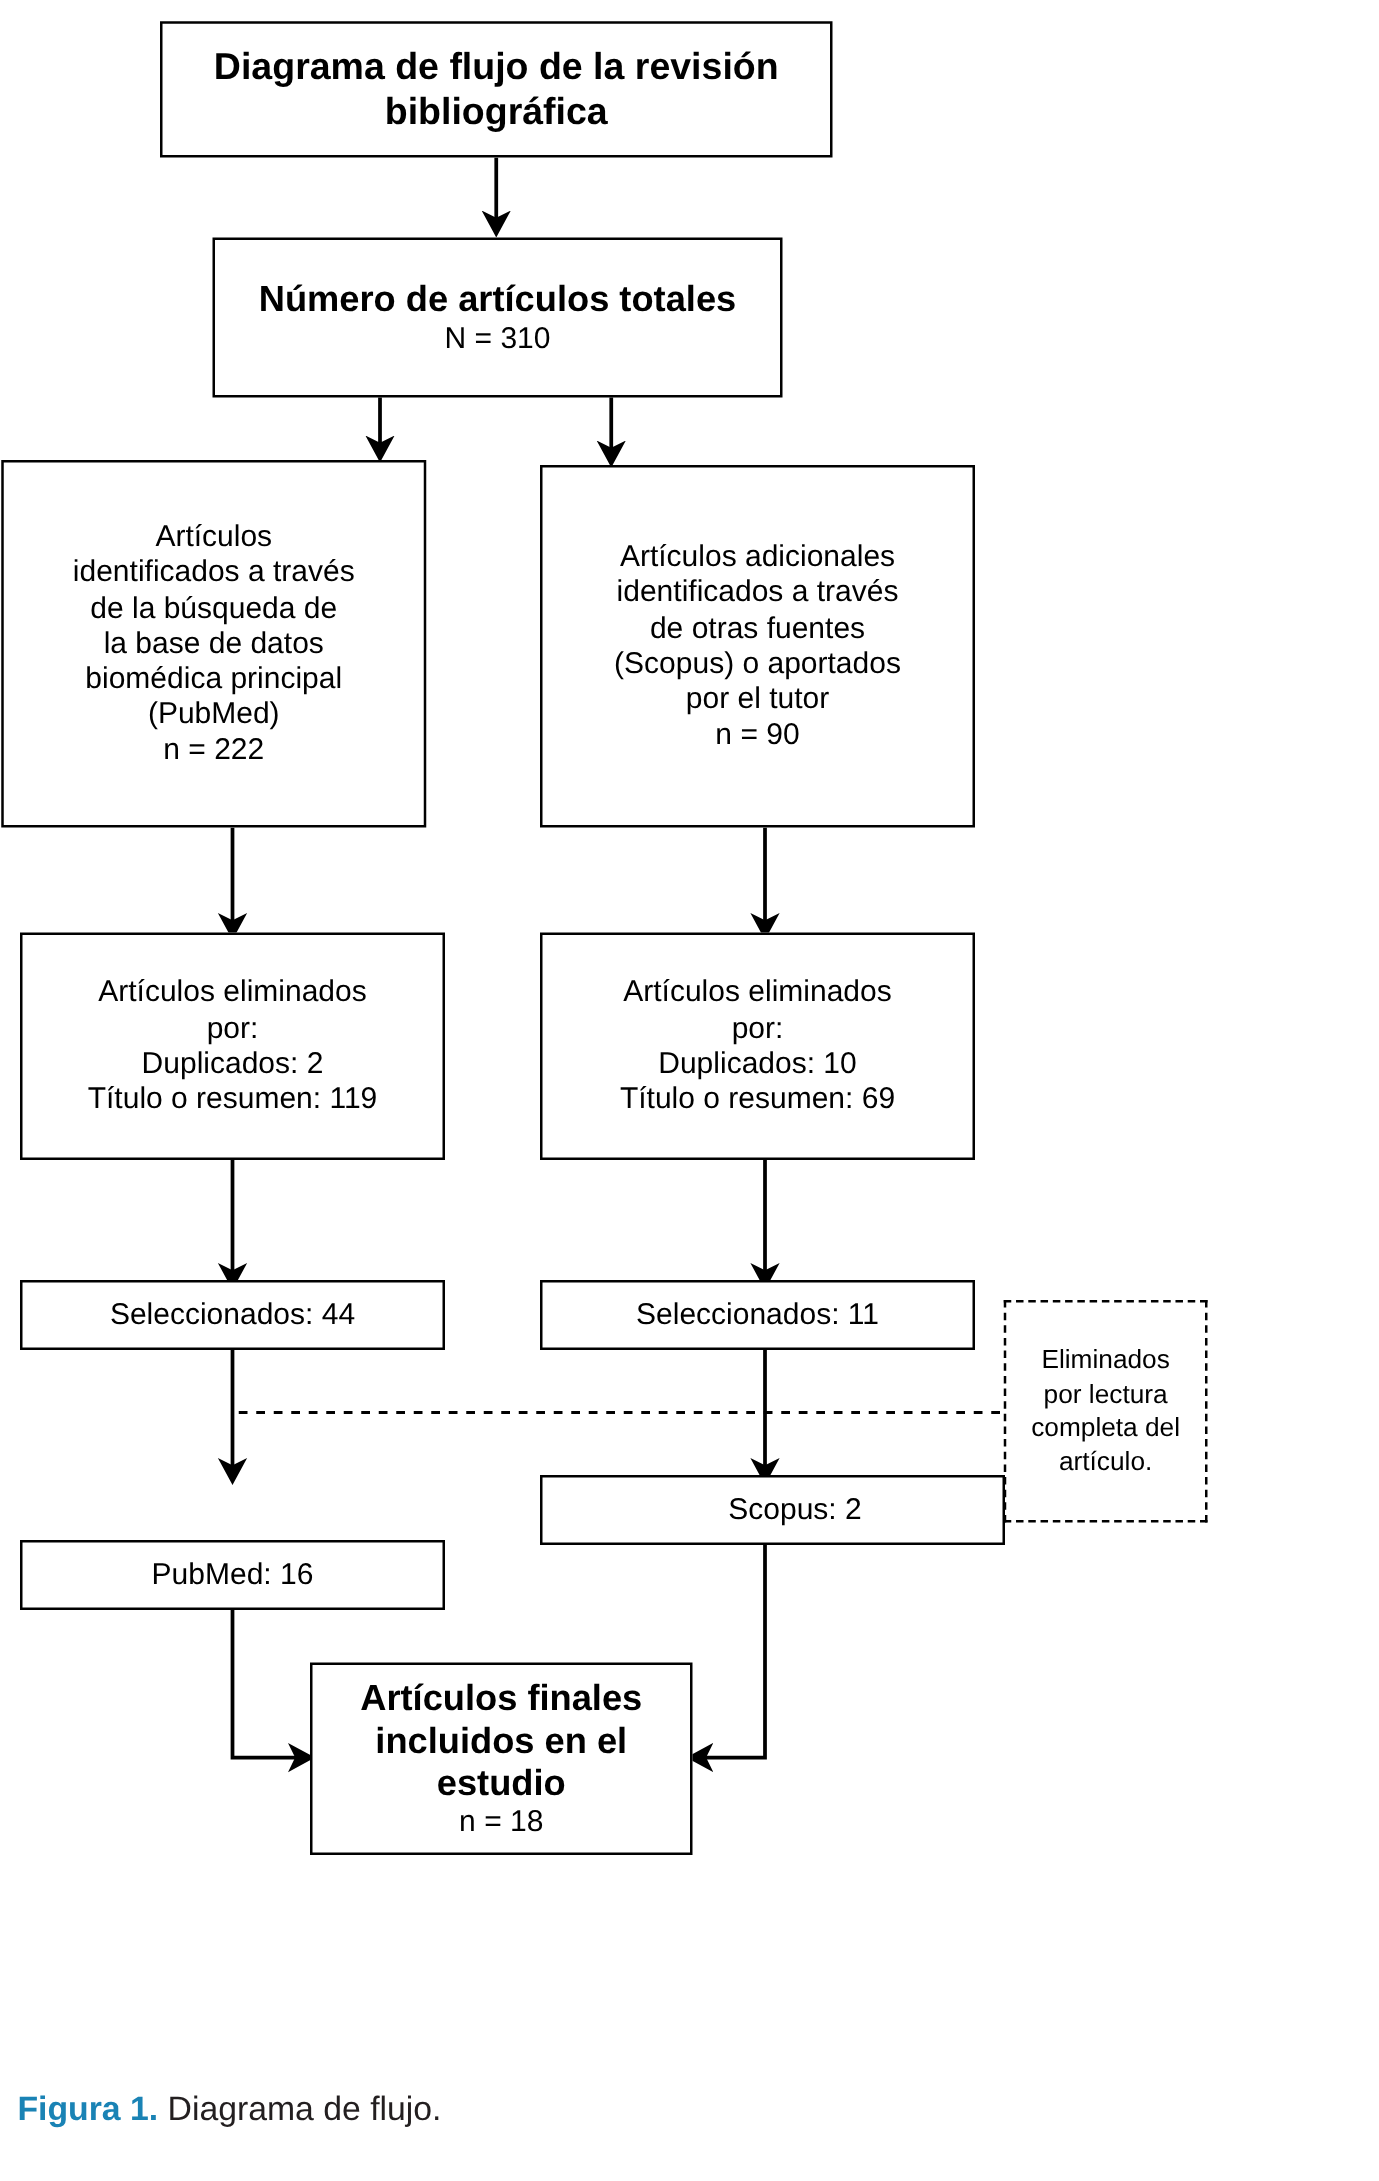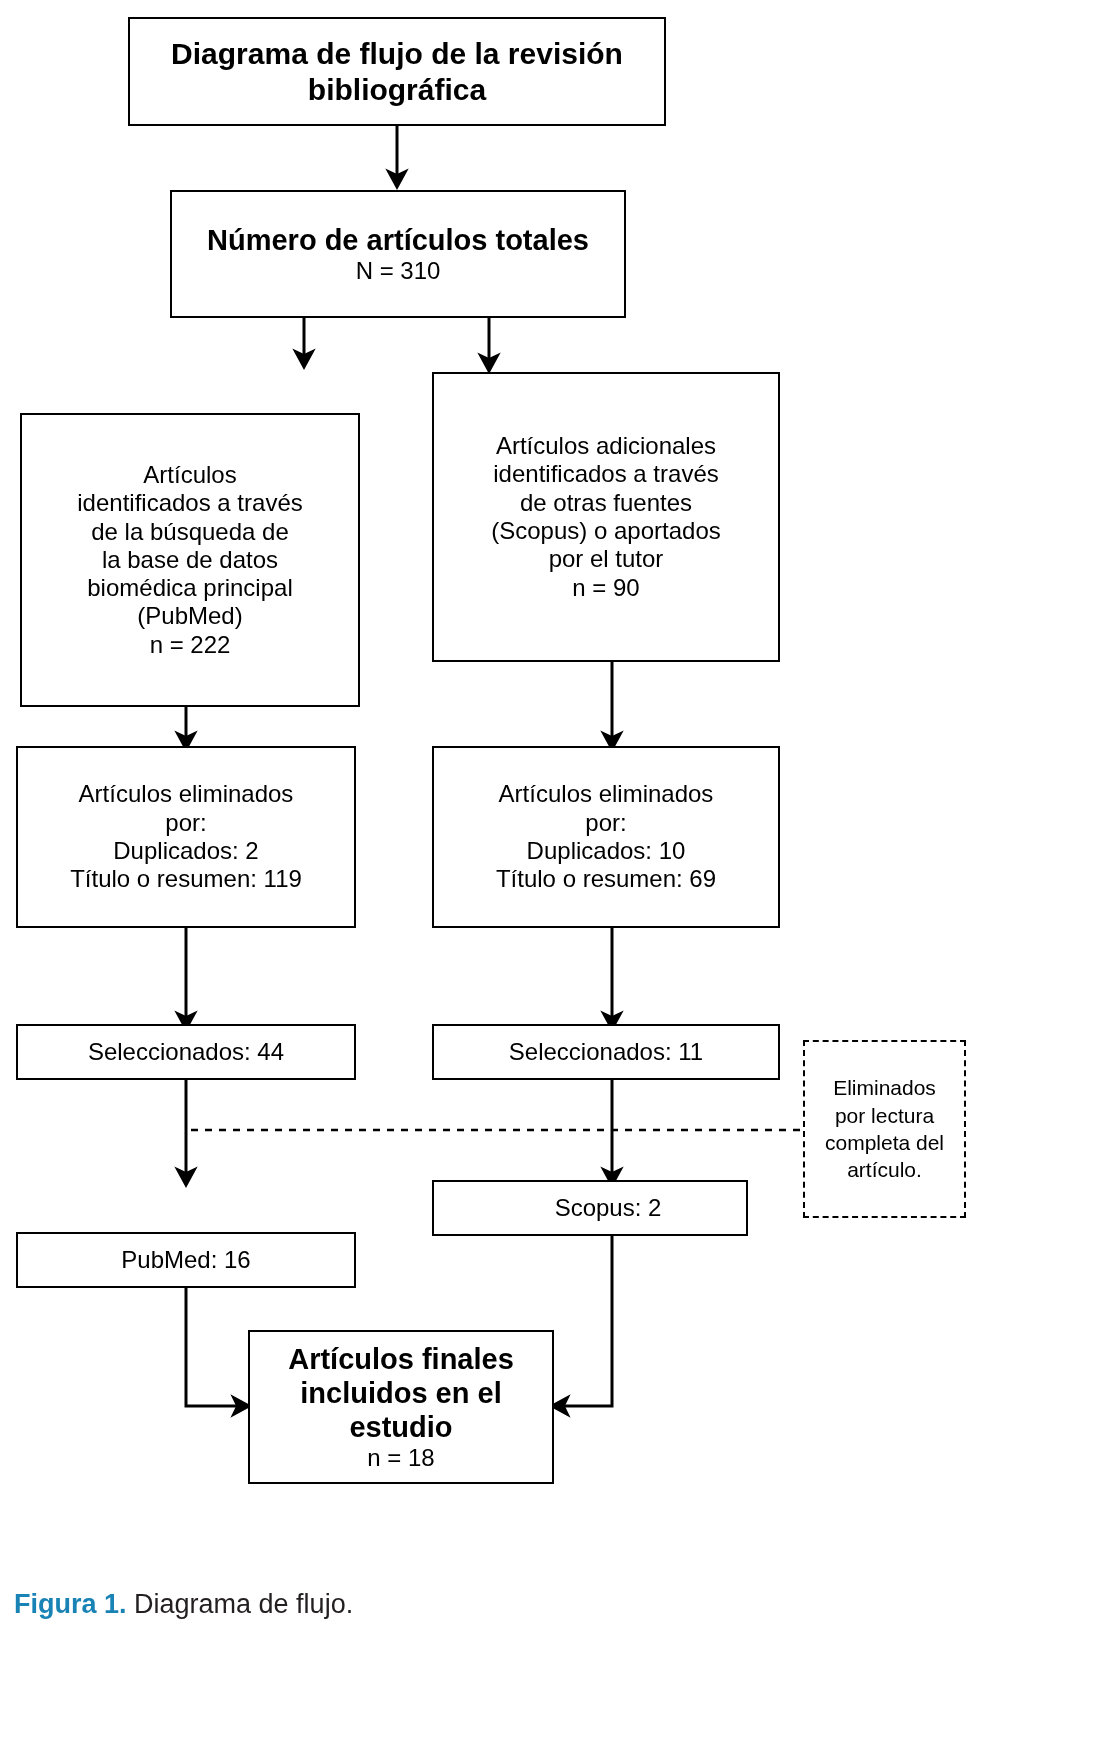--- a/index.html
+++ b/index.html
@@ -72,21 +72,21 @@
     padding: 6px 10px;
     z-index: 3;
   }
   .note-box .ln {
     display: block;
     width: 100%;
   }
   .caption {
     position: absolute;
     left: 14px;
-    top: 1589px;
+    top: 1672px;
     font-size: 27px;
     white-space: nowrap;
   }
   .caption .fig-label {
     color: #1a83b5;
     font-weight: bold;
   }
   .caption .fig-text {
     color: #231f20;
   }
@@ -131,21 +131,21 @@
   <div class="node t-title" style="left:128px; top:17px; width:538px; height:109px;">
     <span class="ln">Diagrama de flujo de la revisión</span>
     <span class="ln">bibliográfica</span>
   </div>
 
   <div class="node" style="left:170px; top:190px; width:456px; height:128px;">
     <span class="ln t-head">Número de artículos totales</span>
     <span class="ln t-body">N = 310</span>
   </div>
 
-  <div class="node t-body" style="left:20px; top:368px; width:340px; height:294px;margin-top:45px;">
+  <div class="node t-body" style="left:1px; top:368px; width:340px; height:294px;">
     <span class="ln">Artículos</span>
     <span class="ln">identificados a través</span>
     <span class="ln">de la búsqueda de</span>
     <span class="ln">la base de datos</span>
     <span class="ln">biomédica principal</span>
     <span class="ln">(PubMed)</span>
     <span class="ln">n = 222</span>
   </div>
 
   <div class="node t-body" style="left:432px; top:372px; width:348px; height:290px;">
@@ -183,21 +183,21 @@
     <span class="ln">Eliminados</span>
     <span class="ln">por lectura</span>
     <span class="ln">completa del</span>
     <span class="ln">artículo.</span>
   </div>
 
   <div class="node t-body" style="left:16px; top:1232px; width:340px; height:56px;">
     <span class="ln">PubMed: 16</span>
   </div>
 
-  <div class="node t-body" style="left:432px; top:1180px; width:316px; height:56px;padding-left:36px;">
+  <div class="node t-body" style="left:432px; top:1180px; width:372px; height:56px;padding-left:36px;">
     <span class="ln">Scopus: 2</span>
   </div>
 
   <div class="node t-head" style="left:248px; top:1330px; width:306px; height:154px;">
     <span class="ln">Artículos finales</span>
     <span class="ln">incluidos en el</span>
     <span class="ln">estudio</span>
     <span class="ln t-body">n = 18</span>
   </div>
 

